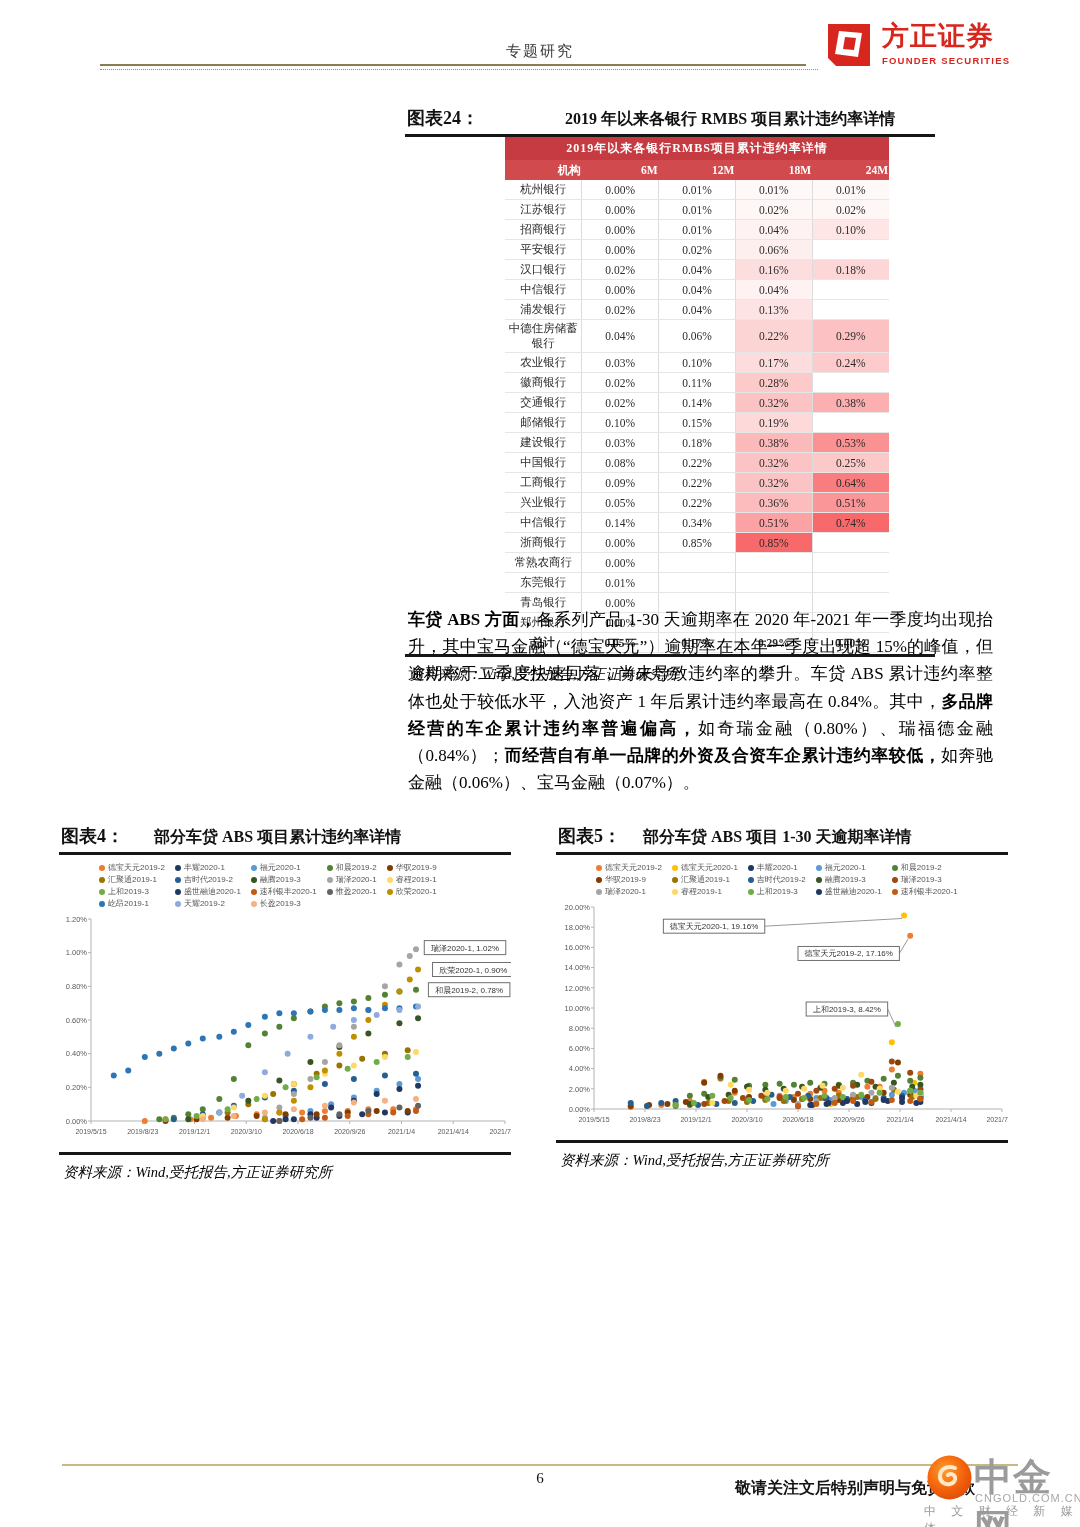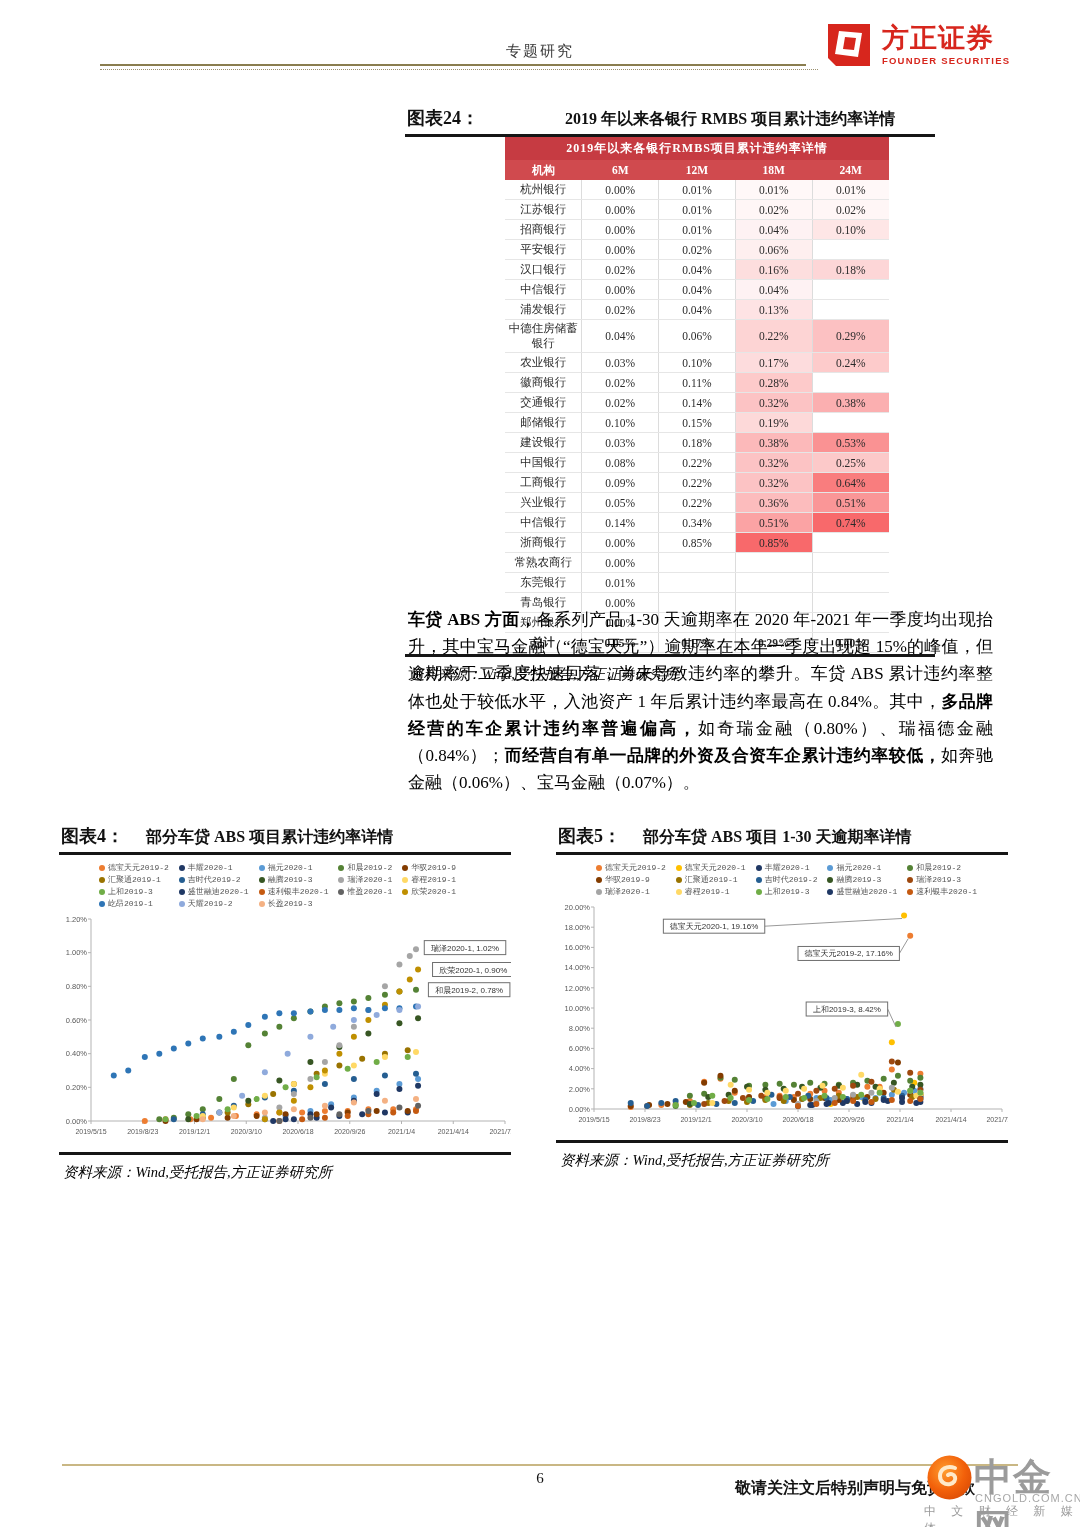--- a/index.html
+++ b/index.html
@@ -8,54 +8,54 @@
   #page{position:absolute;inset:0;}
 
   
   .hdr-label{position:absolute;left:0;top:42px;width:1080px;text-align:center;
              font-size:15px;color:#3a3a3a;letter-spacing:2px;}
   .hdr-rule-solid{position:absolute;left:100px;top:64px;width:706px;height:2px;background:#8a7d4f;}
   .hdr-rule-dotted{position:absolute;left:100px;top:69px;width:718px;height:0;
                    border-top:1px dotted #9a9070;}
   .logo{position:absolute;left:824px;top:20px;display:flex;align-items:flex-start;gap:8px;}
   .logo-texts{display:flex;flex-direction:column;margin-top:4px;}
-  .logo-cn{font-size:27px;font-weight:bold;color:#d7261d;font-family:Liberation Serif, serif;letter-spacing:1px;line-height:1.05;}
+  .logo-cn{font-size:27px;font-weight:bold;color:#d7261d;font-family:Liberation Mono, monospace;letter-spacing:1px;line-height:1.05;}
   .logo-en{font-size:9.5px;font-weight:bold;color:#d7261d;font-family:"Liberation Sans",sans-serif;letter-spacing:1.2px;margin-top:3px;}
 
   
   .fig-title-row{display:flex;align-items:baseline;border-bottom:3px solid #161616;padding:0 2px 4px 2px;}
   .fig-tag{font-weight:bold;font-size:18px;white-space:nowrap;}
   .fig-name{font-weight:bold;font-size:16px;}
   .fig-bottom-rule{height:3px;background:#161616;margin-top:1px;}
   .fig-source{font-style:italic;font-size:14.5px;margin-top:8px;padding-left:4px;color:#000;}
 
   
   #fig24{position:absolute;left:405px;top:106px;width:530px;}
   #fig24 .fig-name{margin-left:86px;}
   #rmbs-table-wrap{margin-left:100px;width:384px;}
   table.rmbs{border-collapse:collapse;width:384px;font-size:11.5px;table-layout:fixed;}
   table.rmbs .ttl{background:#c63b42;color:#fff;font-weight:bold;font-size:12px;
                   text-align:center;height:21px;letter-spacing:1px;}
-  table.rmbs .hdr th{background:#d04a4e;color:#fff;font-weight:bold;height:18px;text-align:center;}
+  table.rmbs .hdr th{background:#d04a4e;color:#fff;font-weight:bold;height:18px;text-align:right;}
   table.rmbs td{height:17px;text-align:center;border-bottom:1px solid #e6e6e6;color:#2b2b2b;}
   table.rmbs td.name{width:128px;}
   table.rmbs td.val{width:64px;border-left:1px solid #dcdcdc;}
   table.rmbs tr.total td{font-weight:bold;}
 
   
   #para{position:absolute;left:408px;top:606px;width:585px;font-size:17px;line-height:1.6;
         text-align:justify;color:#000;}
   #para .b{font-weight:bold;}
 
   
   .figure{position:absolute;top:824px;width:452px;}
   #fig4{left:59px;} #fig5{left:556px;}
   .legend{margin:7px 0 0 40px;display:grid;grid-template-columns:repeat(5,max-content);
           column-gap:10px;row-gap:1px;font-size:8px;color:#555;
-          font-family:Liberation Mono, monospace;}
+          font-family:Liberation Sans, sans-serif;}
   .legend .li{display:flex;align-items:center;gap:3px;white-space:nowrap;}
   .legend .dot{width:6px;height:6px;border-radius:50%;flex:0 0 6px;}
   svg text{font-family:"Liberation Sans",sans-serif;}
 
   
   .ftr-rule{position:absolute;left:62px;top:1464px;width:956px;height:2px;background:#c9b784;}
   .page-num{position:absolute;left:0;top:1470px;width:1080px;text-align:center;font-size:15px;}
   .disclaimer{position:absolute;right:105px;top:1478px;font-size:16px;font-weight:bold;
               font-family:"Liberation Sans",sans-serif;color:#141414;}
   .wm{position:absolute;font-family:"Liberation Sans",sans-serif;}
@@ -270,21 +270,21 @@
     </div>
     <div class="fig-bottom-rule"></div>
     <div class="fig-source">资料来源：Wind,受托报告,方正证券研究所</div>
   </div>
 
   <div id="para"><span class="b">车贷 ABS 方面，</span><span>各系列产品 1-30 天逾期率在 2020 年-2021 年一季度均出现抬升，其中宝马金融（“德宝天元”）逾期率在本年一季度出现超 15%的峰值，但逾期率于二季度快速回落，尚未导致违约率的攀升。车贷 ABS 累计违约率整体也处于较低水平，入池资产 1 年后累计违约率最高在 0.84%。其中，</span><span class="b">多品牌经营的车企累计违约率普遍偏高，</span><span>如奇瑞金融（0.80%）、瑞福德金融（0.84%）；</span><span class="b">而经营自有单一品牌的外资及合资车企累计违约率较低，</span><span>如奔驰金融（0.06%）、宝马金融（0.07%）。</span></div>
 
   <div class="figure" id="fig4">
     <div class="fig-title-row">
       <span class="fig-tag">图表4：</span>
-      <span class="fig-name" style="margin-left:22px">部分车贷 ABS 项目累计违约率详情</span>
+      <span class="fig-name" style="margin-left:30px">部分车贷 ABS 项目累计违约率详情</span>
     </div>
     <div class="legend" id="legend0">
         <span class="li">
           <span class="dot" style="background: rgb(237, 125, 49);"></span>
           <span>德宝天元2019-2</span>
         </span>
         <span class="li">
           <span class="dot" style="background: rgb(32, 56, 100);"></span>
           <span>丰耀2020-1</span>
         </span>

